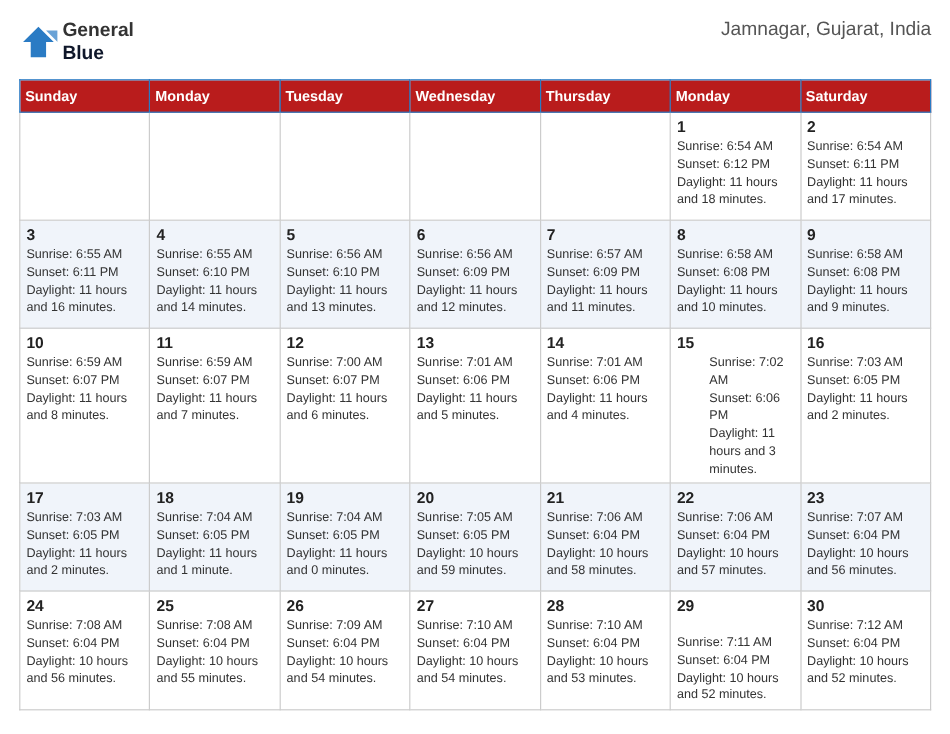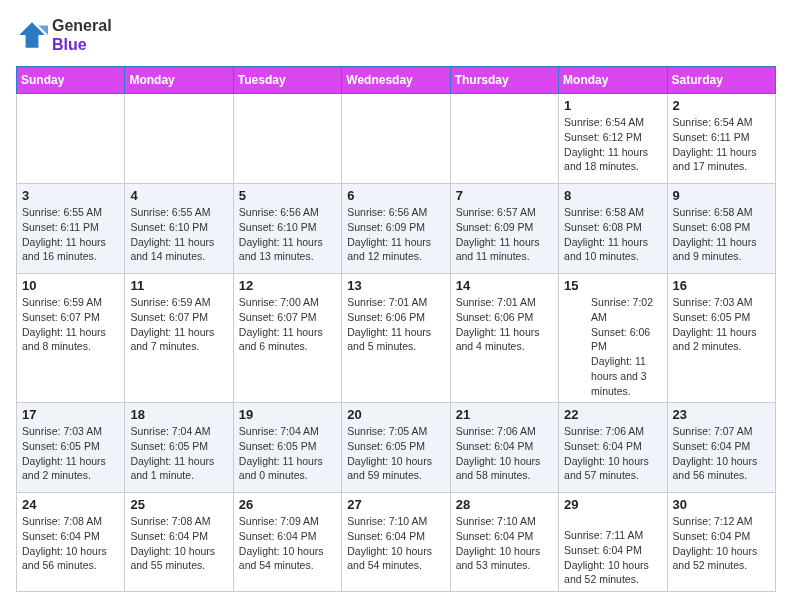--- a/index.html
+++ b/index.html
@@ -20,21 +20,21 @@
       display: flex;
       align-items: center;
       gap: 4px;
     }
     .logo-text {
       font-size: 16px;
       font-weight: bold;
       line-height: 1.2;
     }
     .logo-general { color: #333; }
-    .logo-blue { color: #6d28d9; }
+    .logo-blue { color: #0f172a; }
     .logo-icon {
       width: 32px;
       height: 32px;
     }
     .title-block {
       text-align: right;
     }
     .month-title {
       font-size: 36px;
       font-weight: 300;
@@ -43,21 +43,21 @@
     .location-title {
       font-size: 16px;
       color: #555;
     }
     .calendar {
       width: 100%;
       border-collapse: collapse;
       font-size: 11px;
     }
     .calendar th {
-      background-color: #d946ef;
+      background-color: #b91c1c;
       color: #fff;
       padding: 6px 4px;
       text-align: left;
       font-size: 12px;
       font-weight: 600;
       border: 1px solid #2a7bc4;
     }
     .calendar td {
       border: 1px solid #ccc;
       vertical-align: top;
@@ -94,20 +94,21 @@
     <svg class="logo-icon" viewBox="0 0 40 40">
       <polygon points="20,4 36,20 28,20 28,36 12,36 12,20 4,20" fill="#2a7bc4"></polygon>
       <polygon points="28,8 40,8 40,20" fill="#2a7bc4" opacity="0.7"></polygon>
     </svg>
     <div class="logo-text">
       <div class="logo-general">General</div>
       <div class="logo-blue">Blue</div>
     </div>
   </div>
   <div class="title-block">
+    <div class="location-title">Jamnagar, Gujarat, India</div>
   </div>
 </div>
 
 <table class="calendar">
   <thead>
     <tr id="calendar-header-row">
         <th>Sunday</th>
         <th>Monday</th>
         <th>Tuesday</th>
         <th>Wednesday</th>

